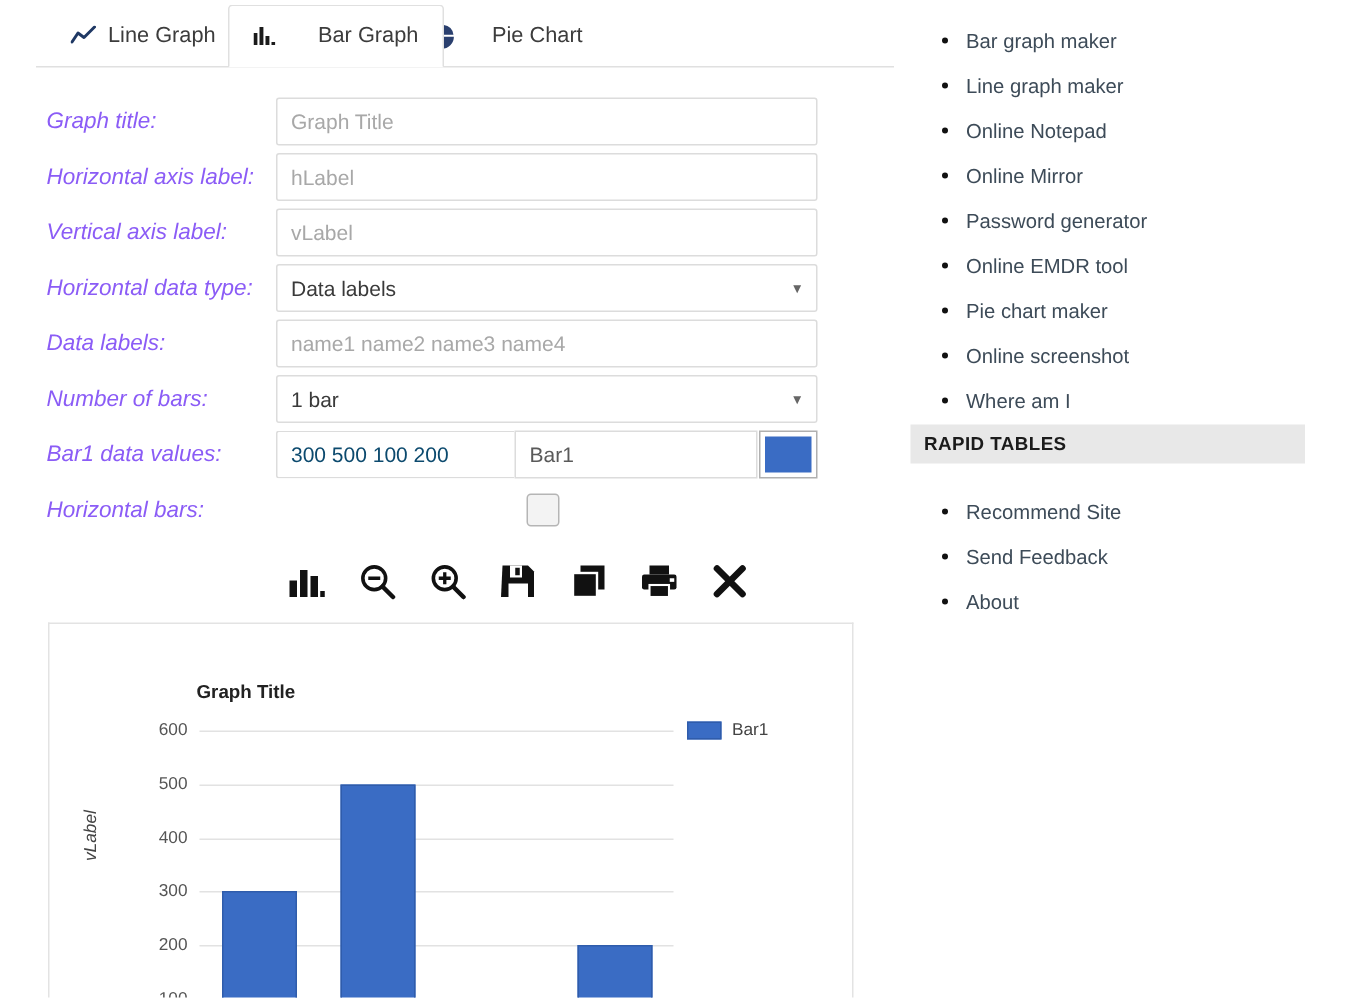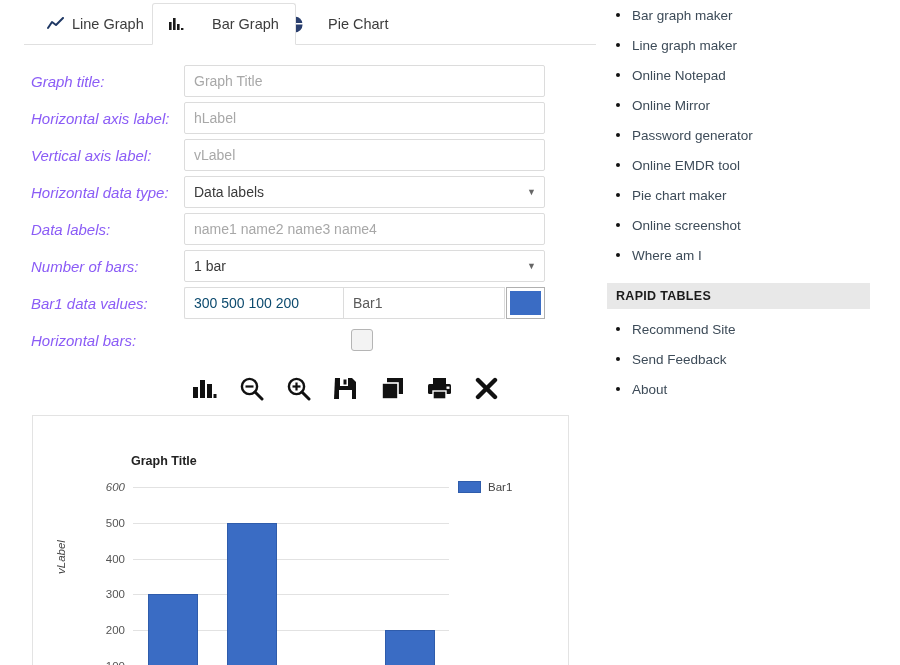--- a/index.html
+++ b/index.html
@@ -182,21 +182,21 @@
     display: flex; align-items: center; gap: 7px;
   }
   .legend-swatch {
     width: 23px; height: 12px;
     background: #3a6cc4; border: 1px solid #2f5cab;
   }
   .legend-label { font-size: 11.5px; color: #444; }
 
   
   .sidebar { position: absolute; left: 600px; top: 0; width: 300px; }
-  .side-list { list-style: none; margin: 0; padding: 0; }
+  .side-list { list-style: none; margin: 12px; padding: 0; }
   .side-item {
     position: relative;
     height: 30px;
     display: flex; align-items: center;
     padding-left: 32px;
     font-size: 13.5px;
     color: #3d4b58;
     cursor: pointer;
   }
   .side-item::before {
@@ -396,21 +396,21 @@
     <div class="ylabel">vLabel</div>
 
     <div id="chart-grid">
         <div class="gridline" style="top: 71px;"></div>
         <div class="gridline" style="top: 106.8px;"></div>
         <div class="gridline" style="top: 142.6px;"></div>
         <div class="gridline" style="top: 178.4px;"></div>
         <div class="gridline" style="top: 214.2px;"></div>
       </div>
     <div id="chart-ticks">
-        <div class="ytick" style="top: 71px; font-style: italic;">600</div>
+        <div class="ytick" style="top: 71px;">600</div>
         <div class="ytick" style="top: 106.8px;">500</div>
         <div class="ytick" style="top: 142.6px;">400</div>
         <div class="ytick" style="top: 178.4px;">300</div>
         <div class="ytick" style="top: 214.2px;">200</div>
         <div class="ytick" style="top: 250px;">100</div>
       </div>
     <div id="chart-bars">
         <div class="bar" style="left: 115px; top: 178.4px; width: 50px; height: 107.4px; background: rgb(58, 108, 196); border-color: rgb(47, 92, 171);"></div>
         <div class="bar" style="left: 194px; top: 106.8px; width: 50px; height: 179px; background: rgb(58, 108, 196); border-color: rgb(47, 92, 171);"></div>
         <div class="bar" style="left: 352px; top: 214.2px; width: 50px; height: 71.6px; background: rgb(58, 108, 196); border-color: rgb(47, 92, 171);"></div>

